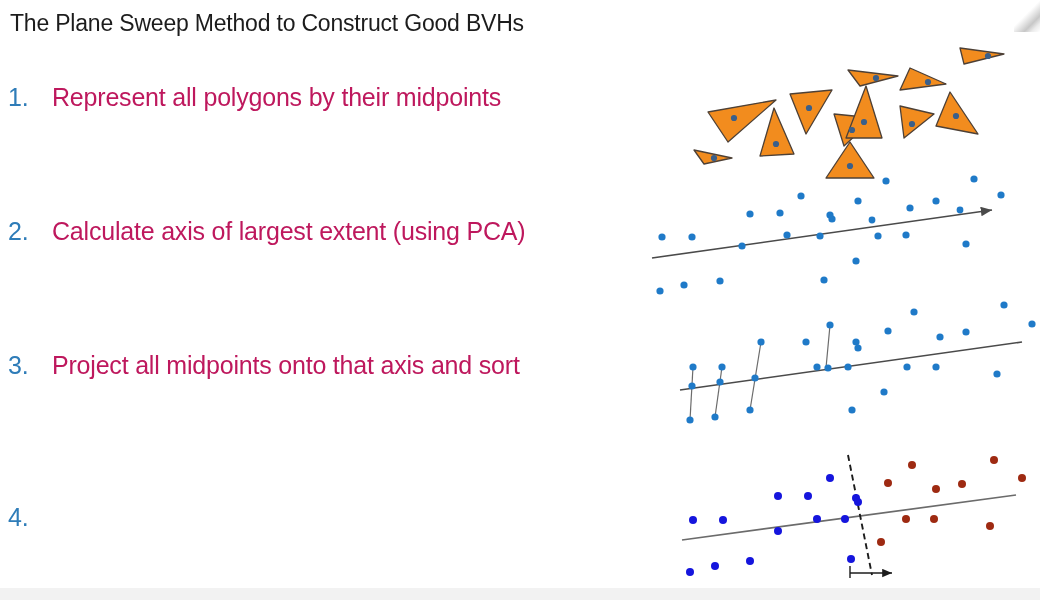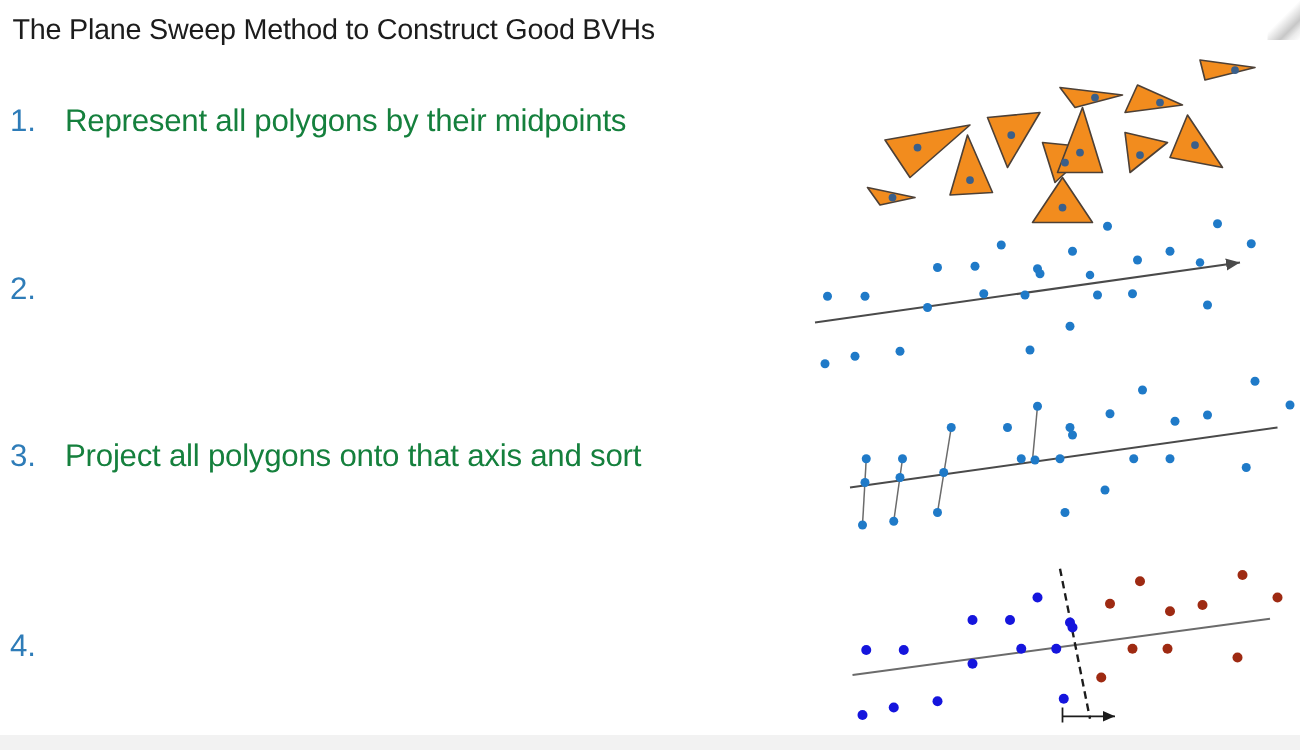--- a/index.html
+++ b/index.html
@@ -43,21 +43,21 @@
     letter-spacing: -0.2px;
     color: #1c1c1c;
     white-space: nowrap;
   }
   .bullet .num {
     color: #2e7cb8;
     width: 44px;
     flex: 0 0 44px;
     text-align: left;
   }
-  .bullet .txt { color: #15803d; }
+  .bullet .txt { color: #be185d; }
   .bullet .ital { font-style: italic; }
   #bullet-1 { top: 83px; }
   #bullet-2 { top: 217px; }
   #bullet-3 { top: 351px; }
   #bullet-4 { top: 503px; }
 
   .figure {
     position: absolute;
   }
   #fig-1 { left: 660px; top: 38px;  width: 380px; height: 145px; }
@@ -91,25 +91,26 @@
 
   <div id="slide-title">The Plane Sweep Method to Construct Good BVHs</div>
 
   <div class="bullet" id="bullet-1">
     <span class="num">1.</span>
     <span class="txt">Represent all polygons by their midpoints</span>
   </div>
 
   <div class="bullet" id="bullet-2">
     <span class="num">2.</span>
+    <span class="txt">Calculate axis of largest extent (using PCA)</span>
   </div>
 
   <div class="bullet" id="bullet-3">
     <span class="num">3.</span>
-    <span class="txt">Project all polygons onto that axis and sort</span>
+    <span class="txt">Project all midpoints onto that axis and sort</span>
   </div>
 
   <div class="bullet" id="bullet-4">
     <span class="num">4.</span>
   </div>
 
   <div class="figure" id="fig-1">
     <svg id="svg-fig1" width="380" height="190" viewBox="0 0 380 190">
         <polygon points="48,74 116,62 68,104" fill="#f28c1e" stroke="#4d4036" stroke-width="1.3" stroke-linejoin="round"></polygon>
         <polygon points="34,112 72,120 44,126" fill="#f28c1e" stroke="#4d4036" stroke-width="1.3" stroke-linejoin="round"></polygon>

